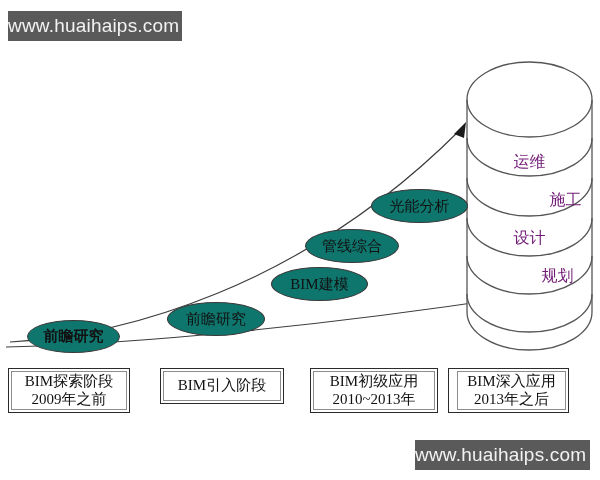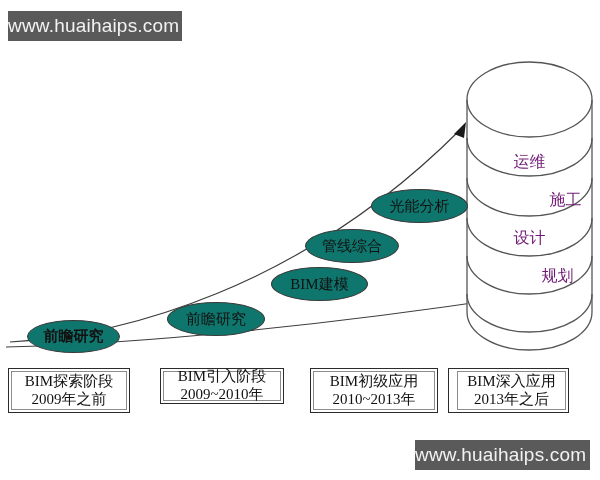--- a/index.html
+++ b/index.html
@@ -172,21 +172,20 @@
   <div class="phase-box" style="left:8px; top:368px; width:122px; height:45px;">
     <div class="inner">
       <div class="l1">BIM探索阶段</div>
       <div class="l2">2009年之前</div>
     </div>
   </div>
 
   <div class="phase-box" style="left:160px; top:368px; width:124px; height:36px;">
     <div class="inner">
       <div class="l1">BIM引入阶段</div>
-      <div class="l2">2009~2010年</div>
     </div>
   </div>
 
   <div class="phase-box" style="left:310px; top:368px; width:128px; height:45px;">
     <div class="inner">
       <div class="l1">BIM初级应用</div>
       <div class="l2">2010~2013年</div>
     </div>
   </div>
 

